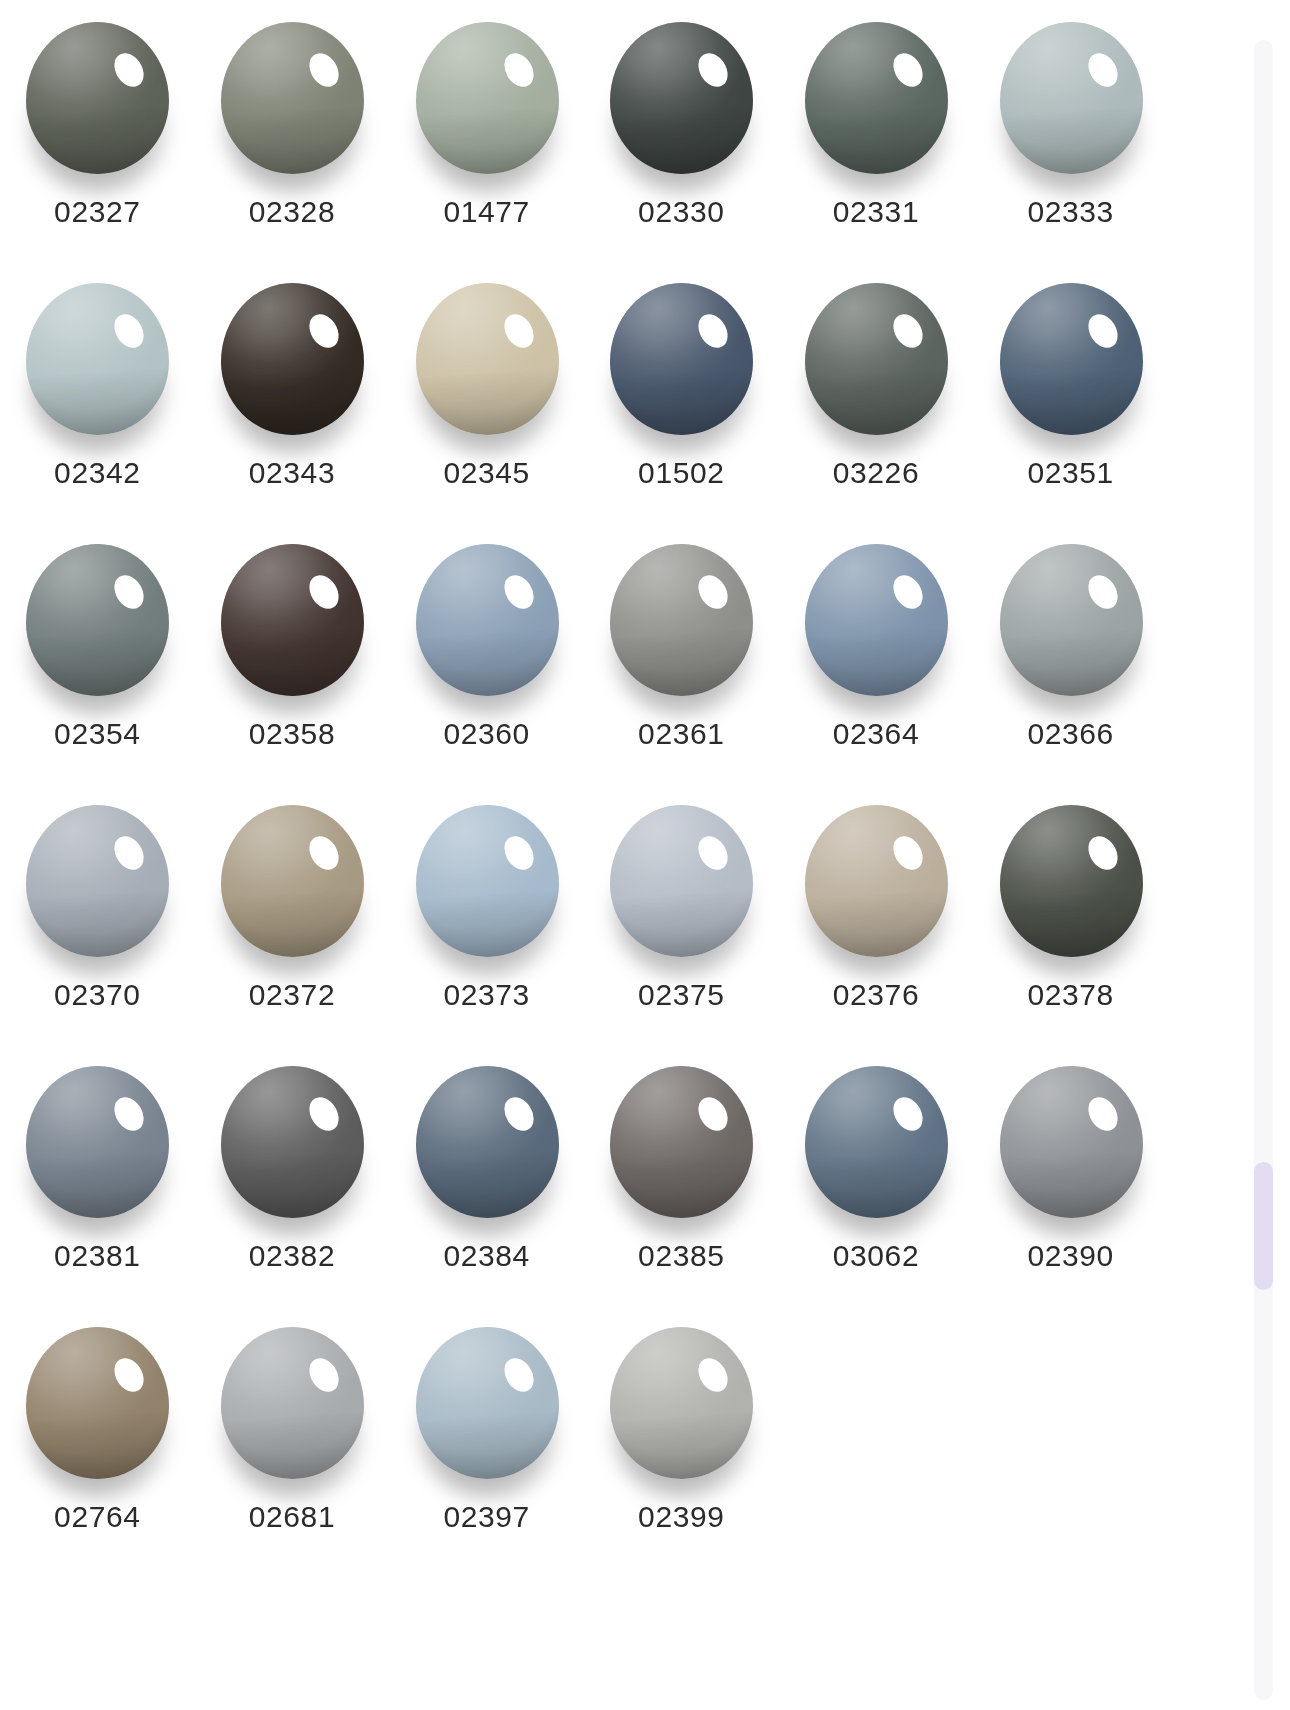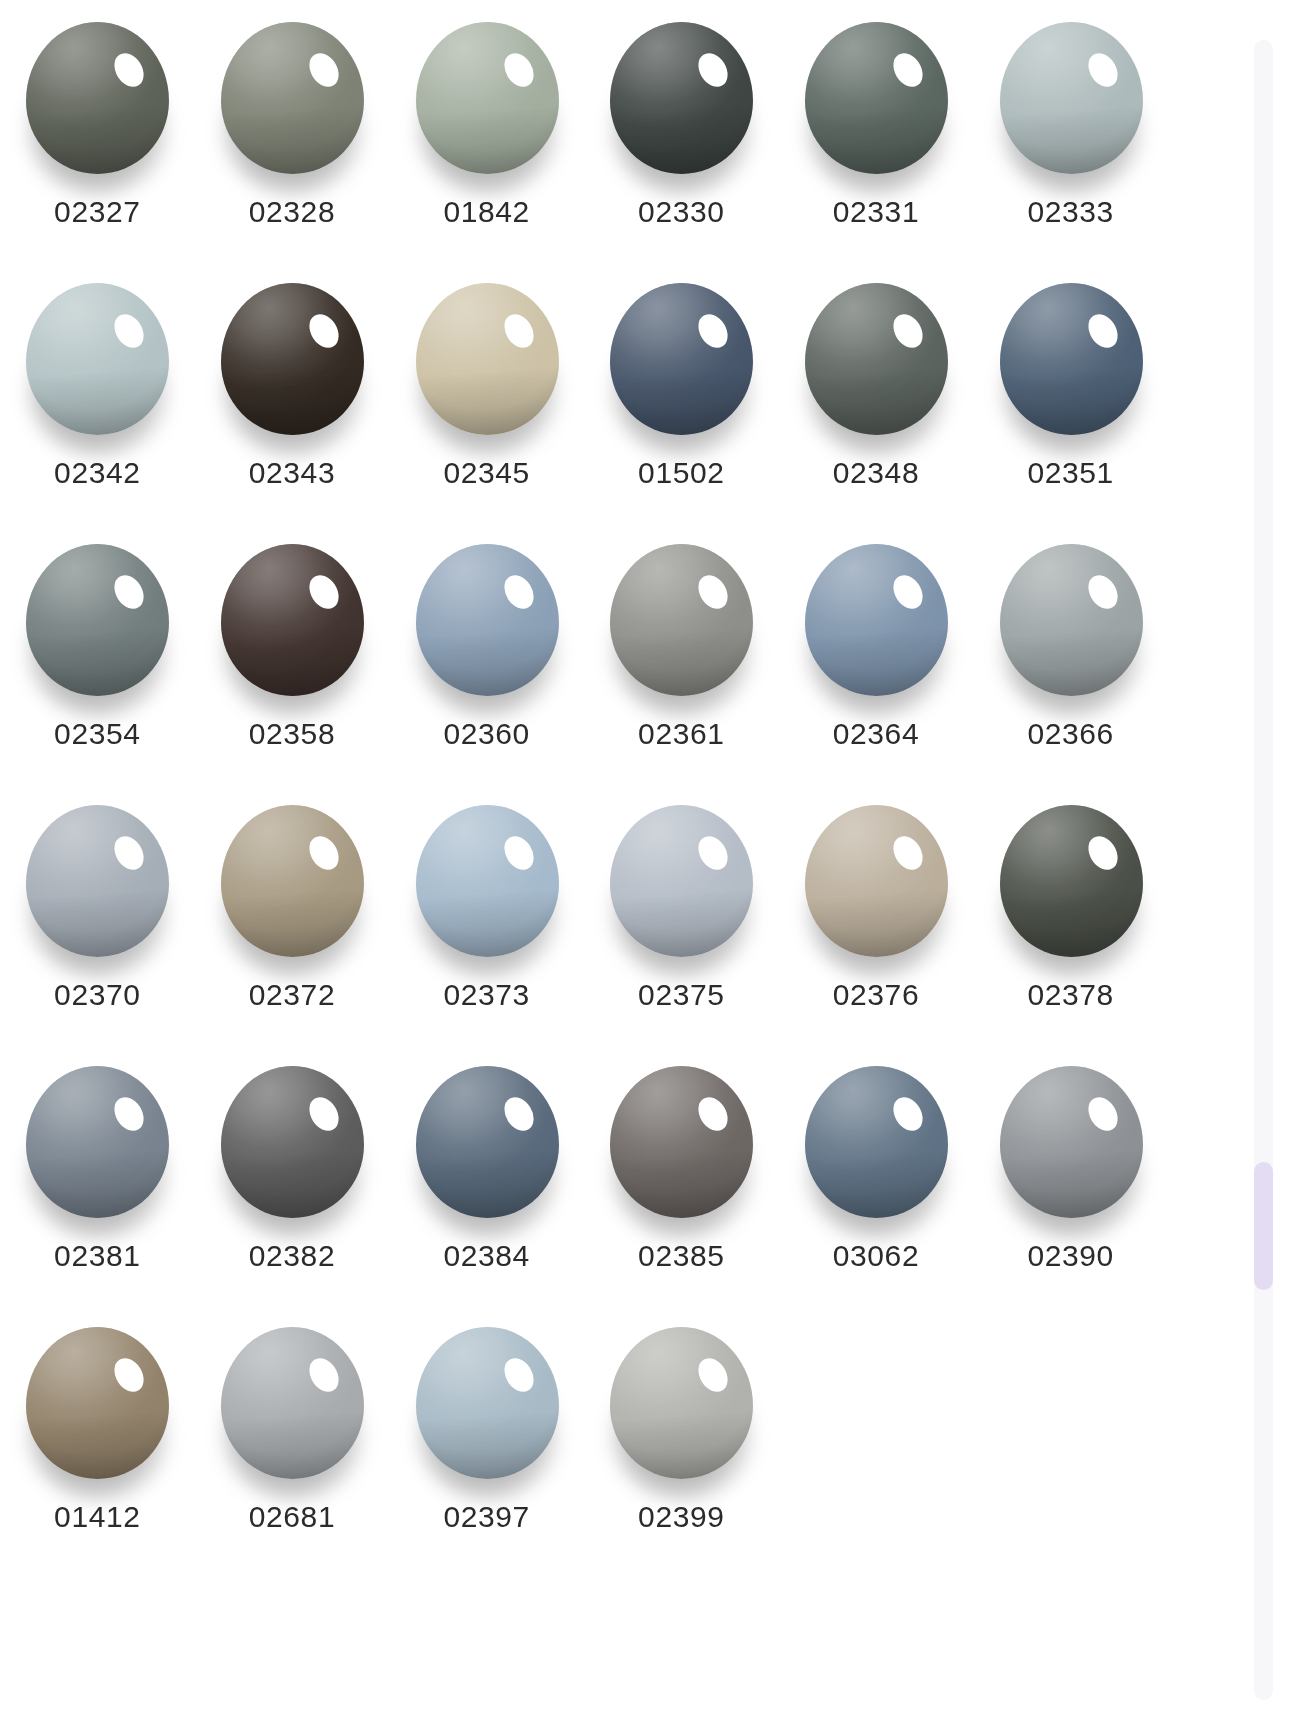--- a/index.html
+++ b/index.html
@@ -182,21 +182,21 @@
         </div>
         <div class="swatch-label">02328</div>
       </div>
       <div class="swatch-cell">
         <div class="sphere-wrap">
           <div class="sphere-shadow"></div>
           <div class="sphere" style="--c: #a3ae9f;">
             <div class="sphere-highlight"></div>
           </div>
         </div>
-        <div class="swatch-label">01842</div>
+        <div class="swatch-label">01477</div>
       </div>
       <div class="swatch-cell">
         <div class="sphere-wrap">
           <div class="sphere-shadow"></div>
           <div class="sphere" style="--c: #3e4543;">
             <div class="sphere-highlight"></div>
           </div>
         </div>
         <div class="swatch-label">02330</div>
       </div>
@@ -254,21 +254,21 @@
         </div>
         <div class="swatch-label">01502</div>
       </div>
       <div class="swatch-cell">
         <div class="sphere-wrap">
           <div class="sphere-shadow"></div>
           <div class="sphere" style="--c: #5b635e;">
             <div class="sphere-highlight"></div>
           </div>
         </div>
-        <div class="swatch-label">02348</div>
+        <div class="swatch-label">03226</div>
       </div>
       <div class="swatch-cell">
         <div class="sphere-wrap">
           <div class="sphere-shadow"></div>
           <div class="sphere" style="--c: #4d6075;">
             <div class="sphere-highlight"></div>
           </div>
         </div>
         <div class="swatch-label">02351</div>
       </div>
@@ -434,21 +434,21 @@
         </div>
         <div class="swatch-label">02390</div>
       </div>
       <div class="swatch-cell">
         <div class="sphere-wrap">
           <div class="sphere-shadow"></div>
           <div class="sphere" style="--c: #92826a;">
             <div class="sphere-highlight"></div>
           </div>
         </div>
-        <div class="swatch-label">01412</div>
+        <div class="swatch-label">02764</div>
       </div>
       <div class="swatch-cell">
         <div class="sphere-wrap">
           <div class="sphere-shadow"></div>
           <div class="sphere" style="--c: #a7abae;">
             <div class="sphere-highlight"></div>
           </div>
         </div>
         <div class="swatch-label">02681</div>
       </div>

